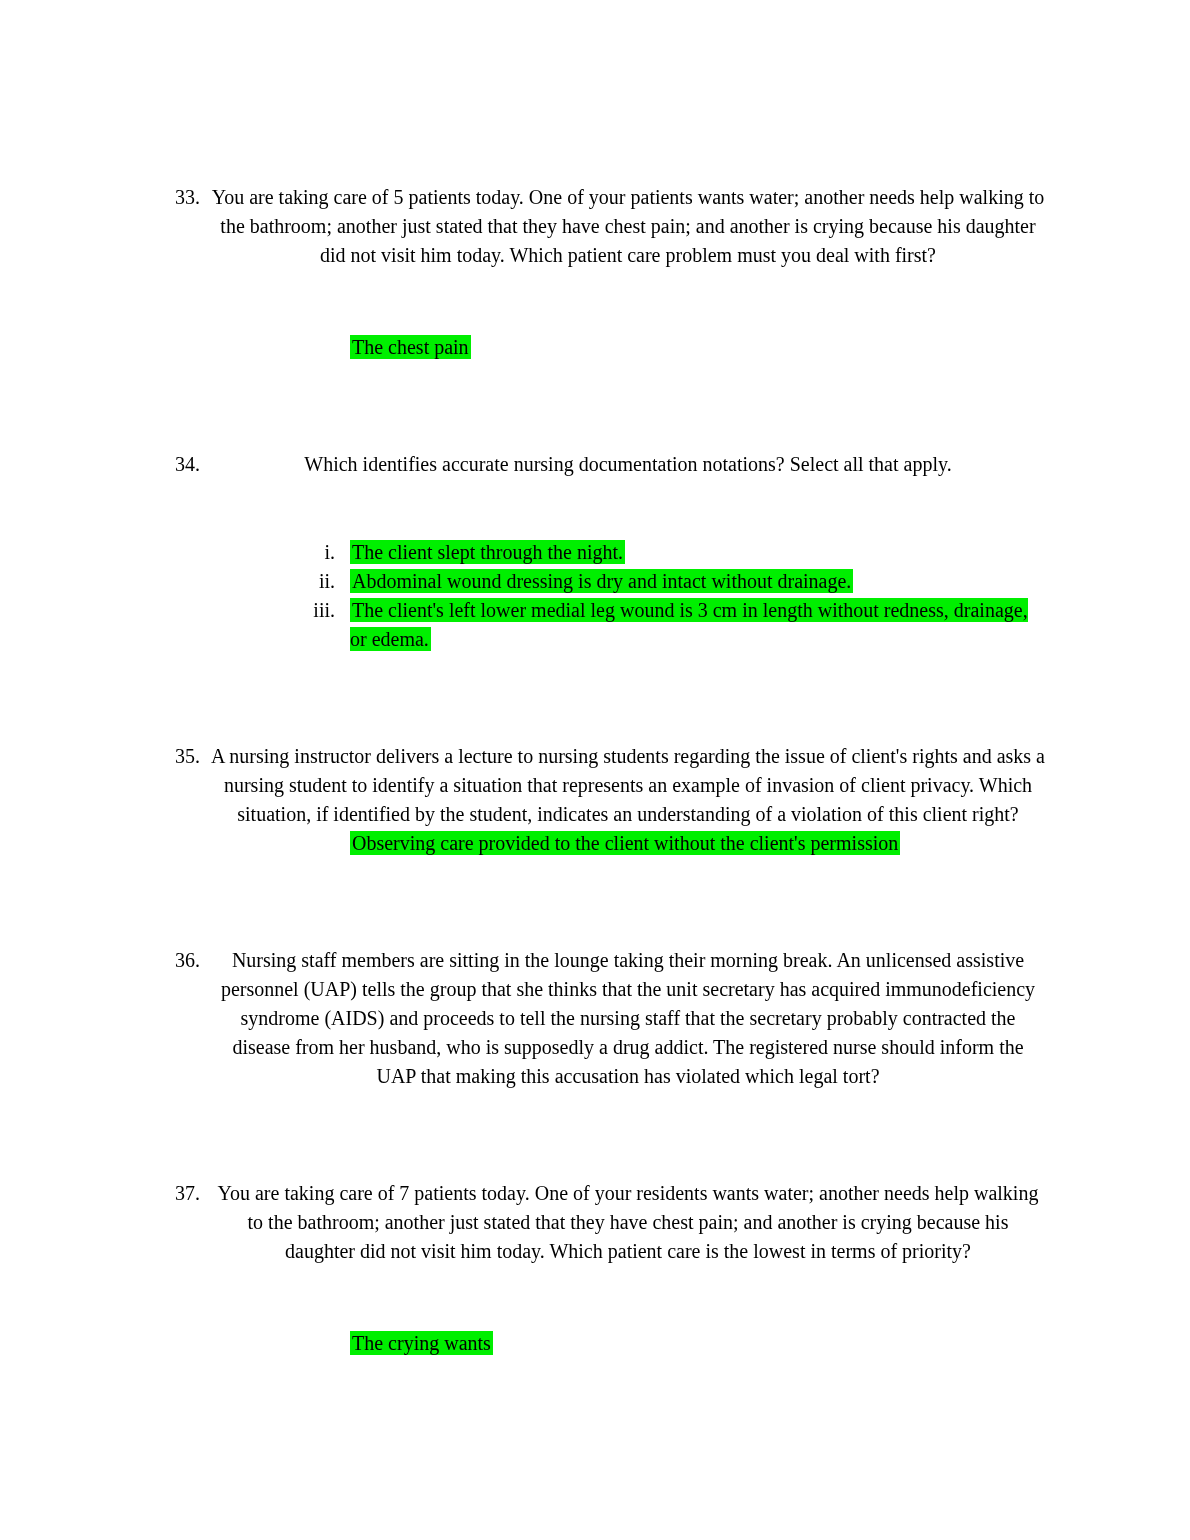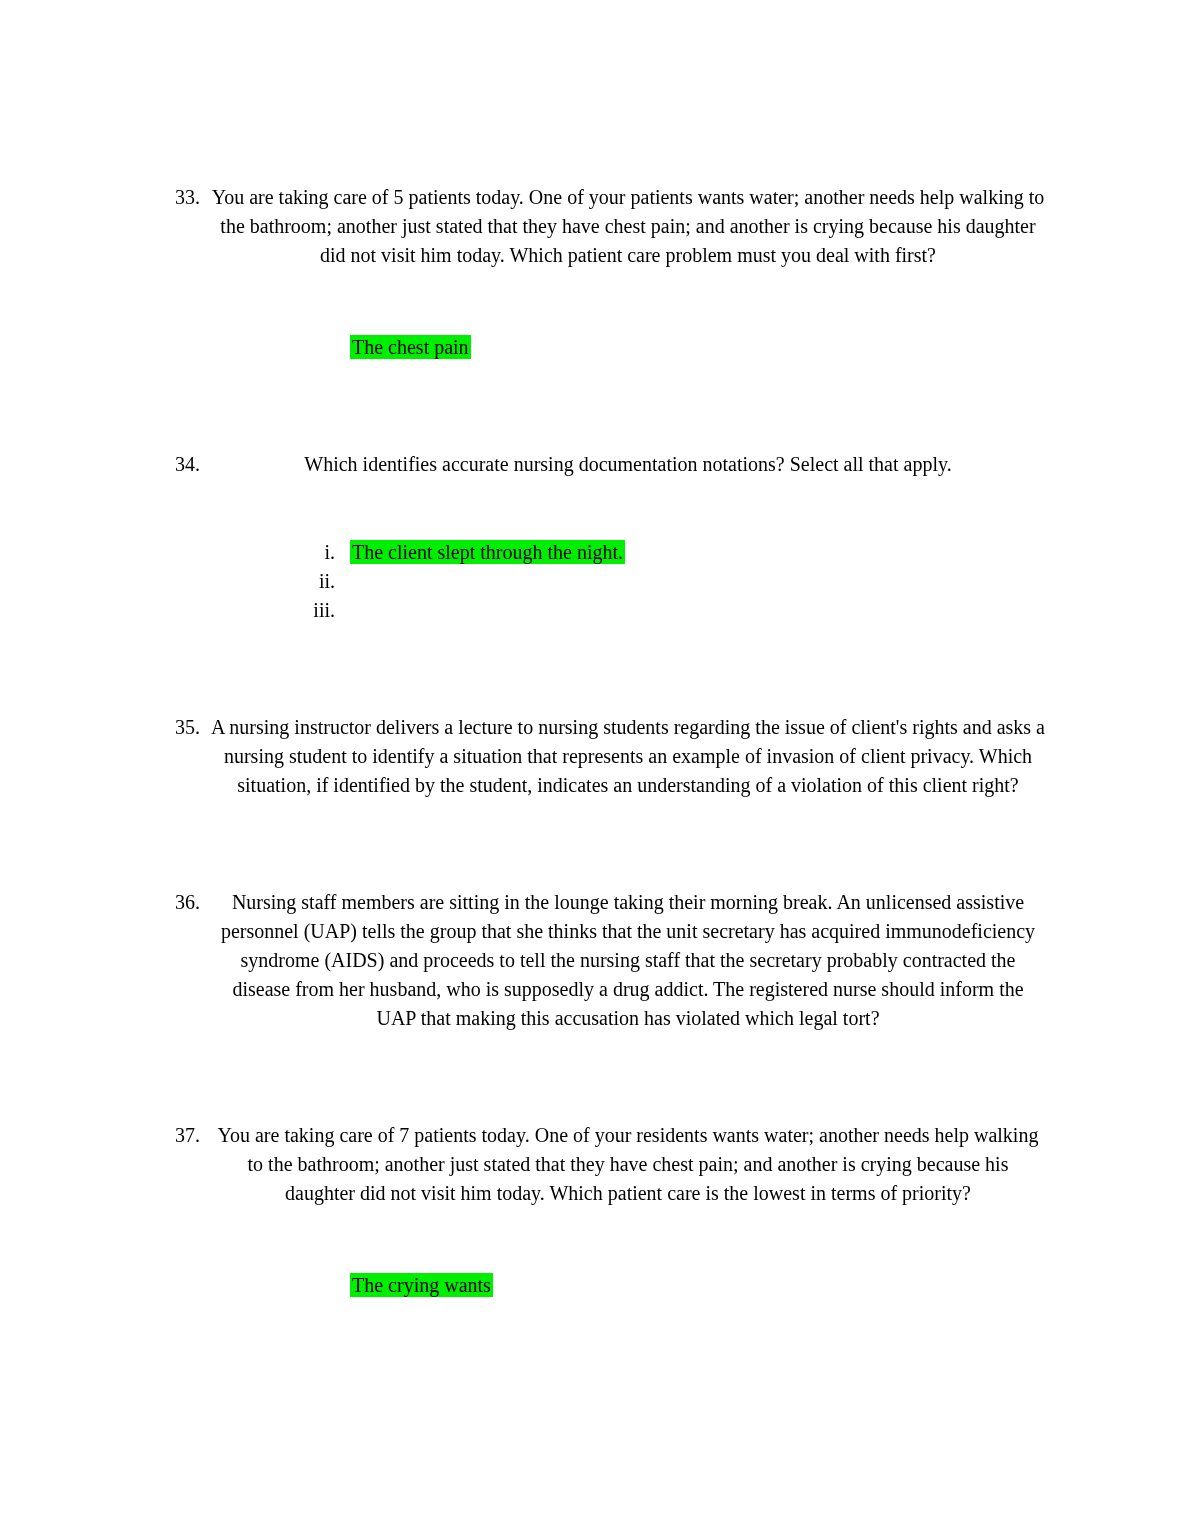--- a/index.html
+++ b/index.html
@@ -61,32 +61,35 @@
     <span class="q-num">34.</span>
     <div class="q-body">
       <div class="q-text">Which identifies accurate nursing documentation notations? Select all that apply.</div>
       <div class="options">
         <div class="opt-row">
           <span class="opt-marker">i.</span>
           <span class="opt-text"><span class="hl">The client slept through the night.</span></span>
         </div>
         <div class="opt-row">
           <span class="opt-marker">ii.</span>
+          <span class="opt-text"><span class="hl">Abdominal wound dressing is dry and intact without drainage.</span></span>
         </div>
         <div class="opt-row">
           <span class="opt-marker">iii.</span>
+          <span class="opt-text"><span class="hl">The client's left lower medial leg wound is 3 cm in length without redness, drainage, or edema.</span></span>
         </div>
       </div>
     </div>
   </div>
 
   <div class="question">
     <span class="q-num">35.</span>
     <div class="q-body">
       <div class="q-text">A nursing instructor delivers a lecture to nursing students regarding the issue of client's rights and asks a nursing student to identify a situation that represents an example of invasion of client privacy. Which situation, if identified by the student, indicates an understanding of a violation of this client right?</div>
+      <div class="answer tight"><span class="hl">Observing care provided to the client without the client's permission</span></div>
     </div>
   </div>
 
   <div class="question">
     <span class="q-num">36.</span>
     <div class="q-body">
       <div class="q-text">Nursing staff members are sitting in the lounge taking their morning break. An unlicensed assistive personnel (UAP) tells the group that she thinks that the unit secretary has acquired immunodeficiency syndrome (AIDS) and proceeds to tell the nursing staff that the secretary probably contracted the disease from her husband, who is supposedly a drug addict. The registered nurse should inform the UAP that making this accusation has violated which legal tort?</div>
     </div>
   </div>
 

